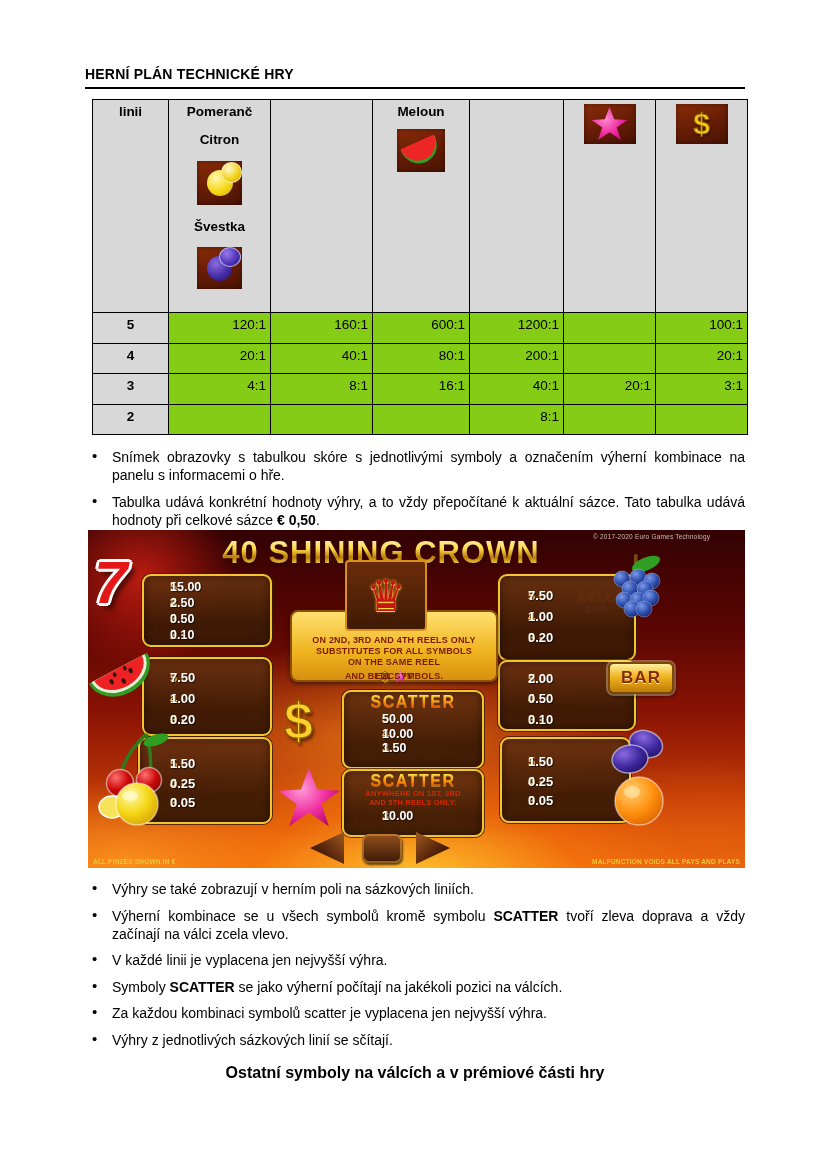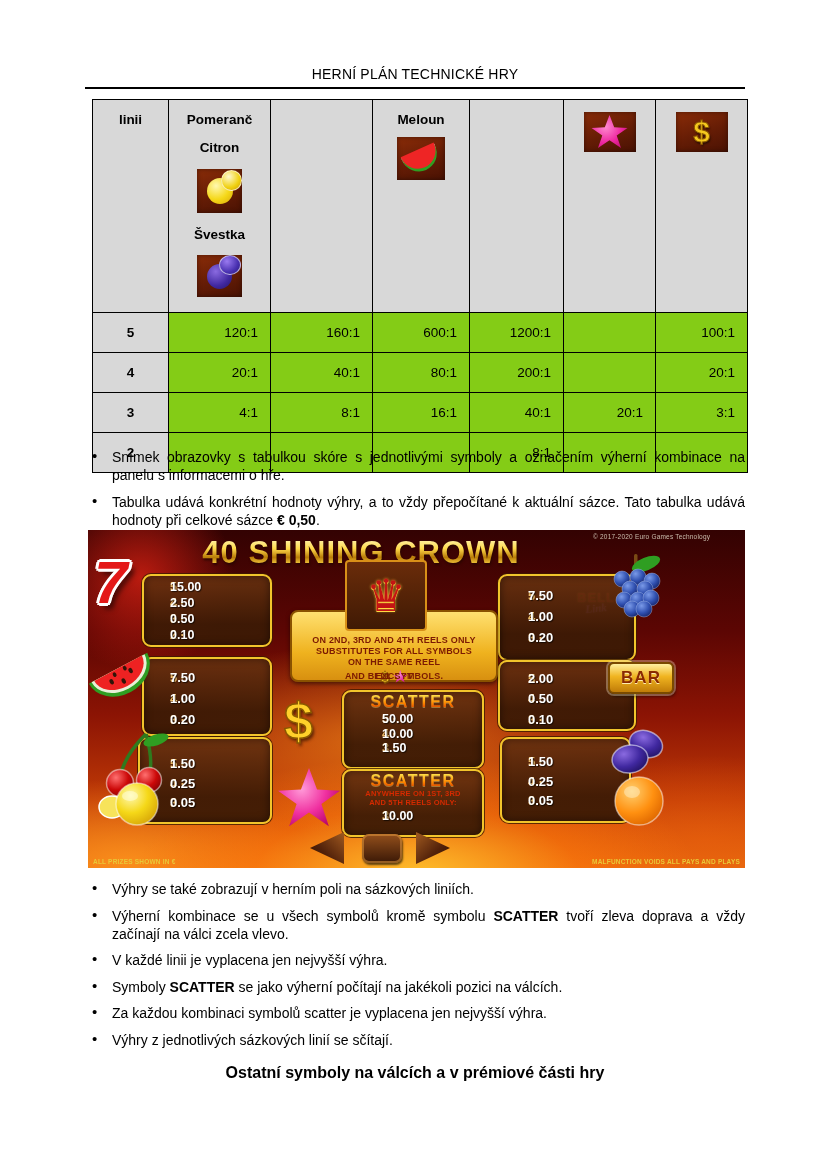--- a/index.html
+++ b/index.html
@@ -1,27 +1,27 @@
 <!DOCTYPE html>
 <html><head>
 <meta charset="utf-8">
 <style>
   html,body{margin:0;padding:0;background:#888;}
   .page{position:relative;width:827px;height:1169px;background:#fff;margin:0 auto;
         font-family:"Liberation Sans",sans-serif;color:#000;overflow:hidden;}
 
   
-  .doc-header{position:absolute;top:66px;left:85px;width:660px;text-align:center;
-              font-size:14px;font-weight:normal;letter-spacing:.2px;}
+  .doc-header{position:absolute;top:66px;left:85px;width:660px;text-align:left;
+              font-size:14px;font-weight:bold;letter-spacing:.2px;}
   .doc-rule{position:absolute;top:87px;left:85px;width:660px;border-top:2px solid #000;}
 
   
   table.score{position:absolute;top:99px;left:92px;border-collapse:collapse;table-layout:fixed;
               font-size:13.5px;}
-  table.score td{border:1px solid #000;vertical-align:top;padding:12px;overflow:hidden;}
+  table.score td{border:1px solid #000;vertical-align:top;padding:4px;overflow:hidden;}
   td.c-gray{background:#d8d8d8;}
   td.c-head{text-align:center;padding-top:13px;}
   td.c-imgonly{padding-top:11px;}
   .th-label{font-weight:bold;line-height:16px;text-align:center;}
   .sp1{margin-top:12px;} .sp2{margin-top:14px;}
   td.c-label{font-weight:bold;text-align:center;padding-top:3px;}
   td.c-val{text-align:right;padding:3px 10px 0 0;background:#84cc16;}
 
   .tile{display:flex;align-items:center;justify-content:center;margin:0 auto;
         background:linear-gradient(160deg,#8a2c08 0%,#641c05 55%,#4a1203 100%);
@@ -66,21 +66,21 @@
   .game{position:absolute;top:530px;left:88px;width:657px;height:338px;overflow:hidden;
         background:
          radial-gradient(circle 130px at 8% 14%, rgba(225,35,20,.75), rgba(120,10,5,0) 72%),
          radial-gradient(ellipse 330px 130px at 45% 62%, rgba(255,150,25,.65), rgba(160,30,0,0) 75%),
          radial-gradient(ellipse 55% 45% at 50% 102%, rgba(255,195,45,.95), rgba(255,120,10,.55) 45%, rgba(160,30,0,0) 78%),
          radial-gradient(ellipse 40% 35% at 6% 98%, rgba(255,150,30,.8), rgba(160,30,0,0) 70%),
          radial-gradient(ellipse 42% 36% at 94% 92%, rgba(235,95,12,.6), rgba(160,30,0,0) 70%),
          linear-gradient(180deg,#330202 0%,#5c0603 30%,#8c1404 55%,#c03a06 80%,#e86d10 100%);}
   .game *{position:absolute;}
 
-  .g-title{left:48px;top:5px;width:450px;text-align:center;font-size:31px;font-weight:bold;letter-spacing:1px;
+  .g-title{left:68px;top:5px;width:450px;text-align:center;font-size:31px;font-weight:bold;letter-spacing:1px;
            background:linear-gradient(180deg,#fff8c0 5%,#ffd94a 38%,#b97c08 62%,#ffd94a 85%);
            -webkit-background-clip:text;background-clip:text;color:transparent;
            filter:drop-shadow(1px 2px 1px rgba(40,5,0,.85));white-space:nowrap;}
   .g-copy{left:505px;top:3px;font-size:6.5px;color:#cbbdae;letter-spacing:.2px;}
   .g-logo{left:488px;top:22px;width:40px;text-align:center;margin-top:38px;}
   .g-logo-bell{position:static;font-size:13px;font-weight:900;color:#e82020;letter-spacing:1px;
                text-shadow:0 0 2px #ffd700,1px 1px 0 #5a0000;}
   .g-logo-link{position:static;font-size:11px;font-style:italic;font-weight:bold;color:#c050e0;
                font-family:"Liberation Serif",serif;margin-top:-3px;transform:rotate(-6deg);
                text-shadow:0 0 2px rgba(255,255,255,.5);}

